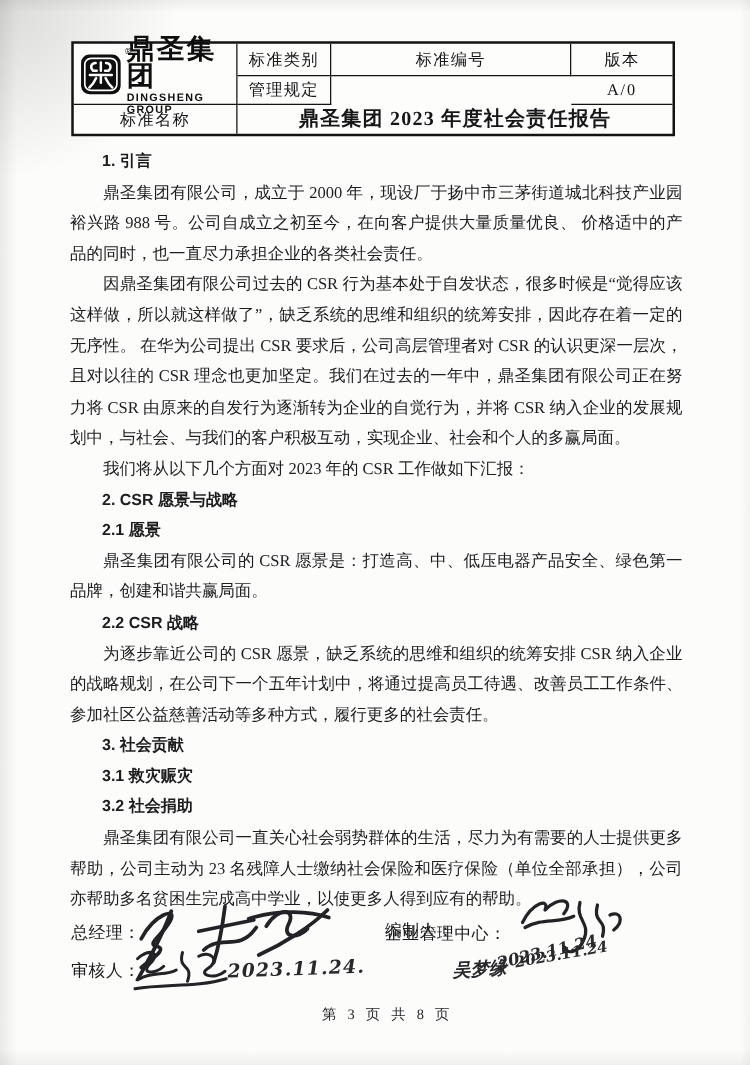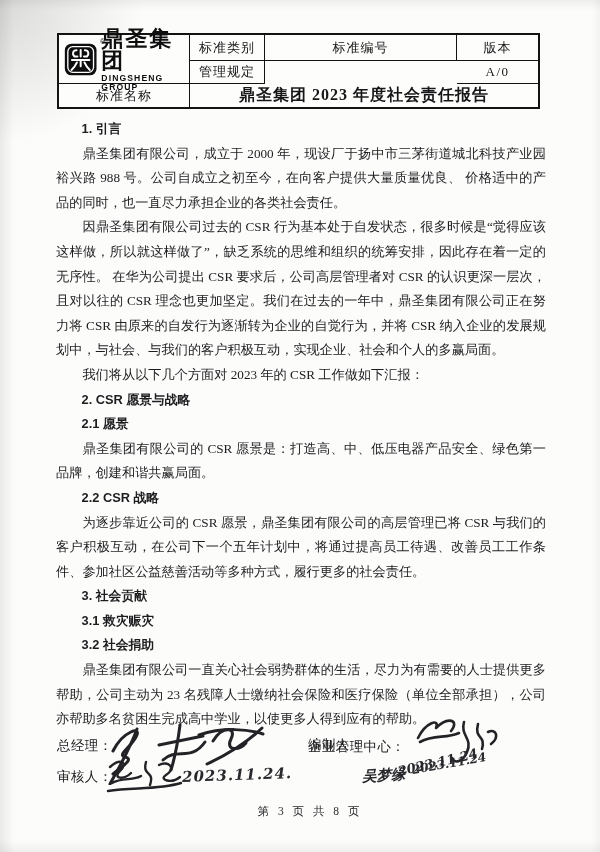--- a/index.html
+++ b/index.html
@@ -118,21 +118,21 @@
 
   <div class="doc-body">
       <div class="block heading">1. 引言</div>
       <div class="block paragraph">鼎圣集团有限公司，成立于 2000 年，现设厂于扬中市三茅街道城北科技产业园裕兴路 988 号。公司自成立之初至今，在向客户提供大量质量优良、 价格适中的产品的同时，也一直尽力承担企业的各类社会责任。</div>
       <div class="block paragraph">因鼎圣集团有限公司过去的 CSR 行为基本处于自发状态，很多时候是“觉得应该这样做，所以就这样做了”，缺乏系统的思维和组织的统筹安排，因此存在着一定的无序性。 在华为公司提出 CSR 要求后，公司高层管理者对 CSR 的认识更深一层次，且对以往的 CSR 理念也更加坚定。我们在过去的一年中，鼎圣集团有限公司正在努力将 CSR 由原来的自发行为逐渐转为企业的自觉行为，并将 CSR 纳入企业的发展规划中，与社会、与我们的客户积极互动，实现企业、社会和个人的多赢局面。</div>
       <div class="block paragraph">我们将从以下几个方面对 2023 年的 CSR 工作做如下汇报：</div>
       <div class="block heading">2. CSR 愿景与战略</div>
       <div class="block heading">2.1 愿景</div>
       <div class="block paragraph">鼎圣集团有限公司的 CSR 愿景是：打造高、中、低压电器产品安全、绿色第一品牌，创建和谐共赢局面。</div>
       <div class="block heading">2.2 CSR 战略</div>
-      <div class="block paragraph">为逐步靠近公司的 CSR 愿景，鼎圣集团有限公司的高层管理已将 CSR 与我们的客户积极互动，在公司下一个五年计划中，将通过提高员工待遇、改善员工工作条件、参加社区公益慈善活动等多种方式，履行更多的社会责任。</div>
+      <div class="block paragraph">为逐步靠近公司的 CSR 愿景，缺乏系统的思维和组织的统筹安排 CSR 纳入企业的战略规划，在公司下一个五年计划中，将通过提高员工待遇、改善员工工作条件、参加社区公益慈善活动等多种方式，履行更多的社会责任。</div>
       <div class="block heading">3. 社会贡献</div>
       <div class="block heading">3.1 救灾赈灾</div>
       <div class="block heading">3.2 社会捐助</div>
       <div class="block paragraph">鼎圣集团有限公司一直关心社会弱势群体的生活，尽力为有需要的人士提供更多帮助，公司主动为 23 名残障人士缴纳社会保险和医疗保险（单位全部承担），公司亦帮助多名贫困生完成高中学业，以使更多人得到应有的帮助。</div>
     </div>
 
   <span class="sig-label" style="left:57px; top:737px;">总经理：</span>
   <span class="sig-label" style="left:308px; top:738px;">企业管理中心：</span>
   <span class="sig-label" style="left:57px; top:768px;">审核人：</span>
   <span class="sig-label" style="left:308px; top:736px;text-align:right;">编制人：</span>

